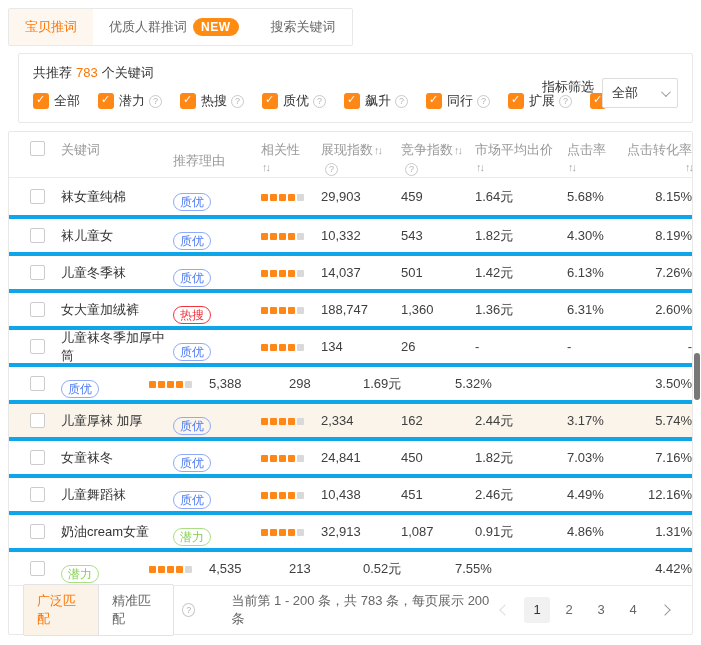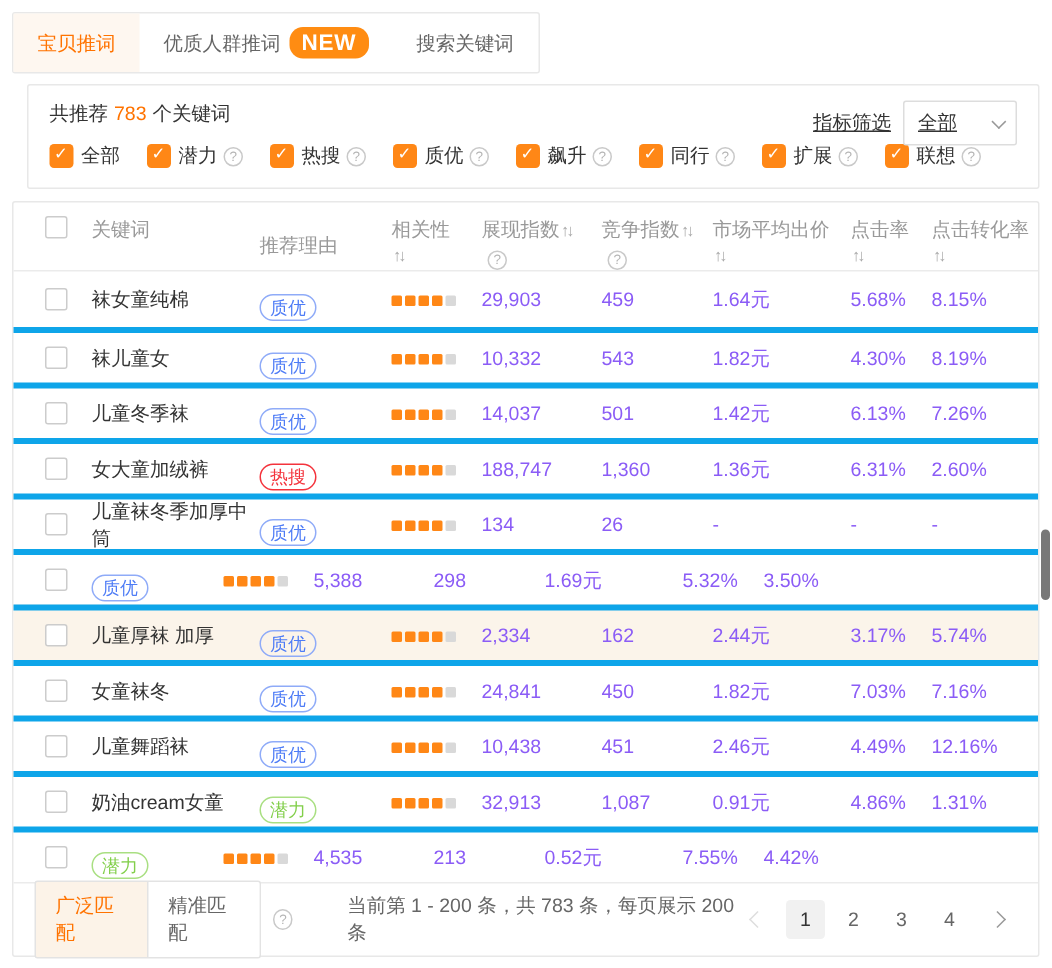--- a/index.html
+++ b/index.html
@@ -4,64 +4,64 @@
 <style>
   * { margin:0; padding:0; box-sizing:border-box; }
   html,body { width:701px; height:645px; overflow:hidden; background:#fff;
     font-family:"Liberation Sans","DejaVu Sans",sans-serif; font-size:13px; color:#333; }
   .page { position:relative; width:701px; height:599px; }
 
   
   .tabs { display:inline-flex; margin:8px 0 0 8px; border:1px solid #e8e8e8; border-radius:2px; background:#fff; }
   .tab { display:flex; align-items:center; gap:6px; padding:9px 16px; color:#666; cursor:pointer; white-space:nowrap; }
   .tab.active { color:#ff7300; background:#fef7f0; }
-  .badge-new { background:#ff8c12; color:#fff; font-size:15px; font-weight:bold; padding:2px 8px; border-radius:9px; letter-spacing:.5px; }
+  .badge-new { background:#ff8c12; color:#fff; font-size:12px; font-weight:bold; padding:2px 8px; border-radius:9px; letter-spacing:.5px; }
 
   
   .filter-panel { position:relative; margin:7px 8px 0 18px; border:1px solid #e8e8e8; border-radius:2px; padding:10px 14px 12px 14px; }
   .summary { margin-bottom:10px; color:#333; }
   .summary .count { color:#ff7300; margin:0 4px; }
   .fitems { display:flex; align-items:center; flex-wrap:nowrap; }
   .fitem { display:flex; align-items:center; margin-right:18px; cursor:pointer; }
   .cb { width:16px; height:16px; background:#ff8716; border-radius:3px; margin-right:5px; position:relative; flex:0 0 16px; }
   .cb::after { content:"✓"; position:absolute; left:3px; top:0px; color:#fff; font-size:11px; font-weight:bold; }
   .flabel { color:#333; }
   .qicon { display:inline-block; width:13px; height:13px; border:1px solid #c9c9c9; border-radius:50%; color:#b5b5b5;
     font-size:9px; line-height:11px; text-align:center; margin-left:4px; background:#fff; }
-  .metric-filter { position:absolute; right:14px; top:10px; display:flex; align-items:center; gap:8px;text-decoration:underline; }
+  .metric-filter { position:absolute; right:14px; top:24px; display:flex; align-items:flex-start; gap:8px; }
   .select { display:flex; align-items:center; justify-content:space-between; width:76px; height:30px; border:1px solid #ddd; border-radius:2px; padding:0 9px; cursor:pointer; background:#fff; }
   .chev-down { width:7px; height:7px; border-right:1px solid #999; border-bottom:1px solid #999; transform:rotate(45deg) translateY(-2px); }
 
   
   .table-panel { margin:8px 8px 0 8px; border:1px solid #e8e8e8; border-radius:2px; }
   .thead { display:flex; align-items:flex-start; padding-top:9px; height:46px; color:#999; border-bottom:1px solid #ebebeb; }
   .hc { line-height:17px; }
   .sort { color:#a9a9a9; font-size:11px; letter-spacing:-2px; margin-left:1px; cursor:pointer; }
   .c-check { width:52px; padding-left:21px; }
   .c-kw { width:112px; }
   .c-tag { width:88px;margin-top:11px; }
   .c-rel { width:60px; }
   .c-imp { width:80px; }
   .c-comp { width:74px; }
   .c-bid { width:92px; }
   .c-ctr { width:54px; }
-  .c-cvr { flex:1; }
+  .c-cvr { flex:1;text-align:right; }
   .trow { display:flex; align-items:center; height:37px; }
   .trow + .trow { border-top:4px solid #0ea5e9; }
   .trow.hl { background:#fbf4ea; }
   .rcb { display:inline-block; width:15px; height:15px; border:1px solid #ccc; border-radius:2px; background:#fff; cursor:pointer; }
   .c-check { display:flex; align-items:center; }
   .tag { display:inline-block; font-size:12px; height:18px; line-height:16px; padding:0 6px; border-radius:9px; border:1px solid; }
   .tag-blue  { color:#4e7cf6; border-color:#8fabf8; }
   .tag-red   { color:#f4333c; border-color:#f4333c; }
   .tag-green { color:#82cf4a; border-color:#a9df82; }
   .rel-bar { display:inline-flex; gap:2px; }
   .sq { width:7px; height:7px; background:#d9d9d9; border-radius:1px; }
   .sq.on { background:#ff8716; }
-  .num { color:#8b5cf6; }
+  .num { color:#404040; }
 
   
   .tfoot { display:flex; align-items:center; height:49px; border-top:1px solid #ebebeb; padding:0 14px; }
   .seg { display:inline-flex; border:1px solid #e3e3e3; border-radius:2px; overflow:hidden;align-items:flex-end; }
   .segbtn { padding:7px 13px; background:#fff; color:#666; cursor:pointer; }
   .segbtn.active { background:#fcf3e8; color:#ff7300; }
   .segbtn + .segbtn { border-left:1px solid #e3e3e3;font-family:Liberation Serif, serif; }
   .seg-help { margin-left:8px; width:14px; height:14px; line-height:12px; }
   .page-info { margin:0 auto; color:#666; padding-left:36px; }
   .pager { display:flex; align-items:center; gap:6px; }

